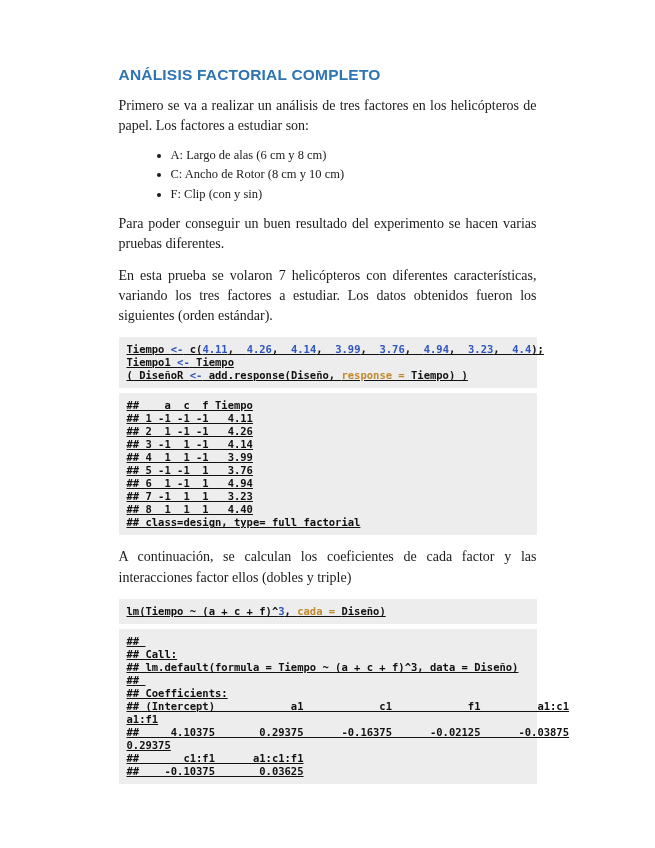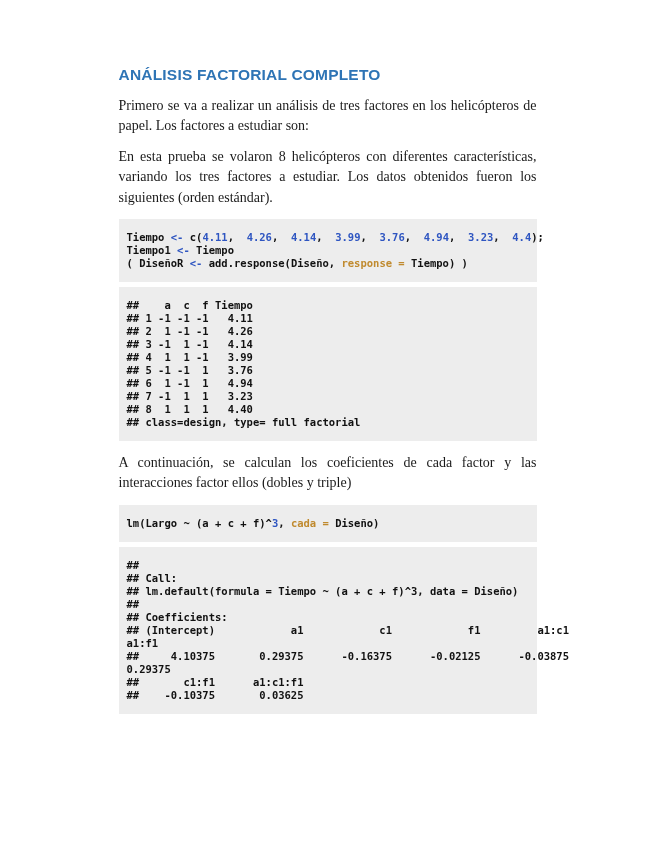--- a/index.html
+++ b/index.html
@@ -49,57 +49,64 @@
     margin:0 0 11px 0;
     padding-left:52px;
   }
   ul.factor-list li{
     font-size:12.5px;
     line-height:1.38;
     margin:0 0 2px 0;
   }
   .codeblock{
     background:var(--code-bg);
-    padding:12px 8px;
+    padding:6px 8px;
     margin:0 0 5px 0;
     font-family:"DejaVu Sans Mono", monospace;
     font-size:10.5px;
     font-weight:bold;
     line-height:13px;
     color:#111111;
+    text-decoration:underline;
   }
   .codeblock .code-line{
     white-space:pre;
     min-height:13px;
   }
   .code-group{margin:0 0 12px 0;}
   .tok-op{color:var(--code-blue);}
   .tok-num{color:var(--code-blue);}
   .tok-arg{color:var(--code-gold);}
 </style>
 </head>
 <body>
 
 <div class="page">
 
   <h1 class="doc-title">ANÁLISIS FACTORIAL COMPLETO</h1>
 
   <p class="body-text">Primero se va a realizar un análisis de tres factores en los helicópteros de papel. Los factores a estudiar son:</p>
 
+  <ul class="factor-list">
+    <li>A: Largo de alas (6 cm y 8 cm)</li>
+    <li>C: Ancho de Rotor (8 cm y 10 cm)</li>
+    <li>F: Clip (con y sin)</li>
+  </ul>
+
+  <p class="body-text">Para poder conseguir un buen resultado del experimento se hacen varias pruebas diferentes.</p>
 
 
-
-  <p class="body-text">En esta prueba se volaron 8 helicópteros con diferentes características, variando los tres factores a estudiar. Los datos obtenidos fueron los siguientes (orden estándar).</p>
+  <p class="body-text">En esta prueba se volaron 7 helicópteros con diferentes características, variando los tres factores a estudiar. Los datos obtenidos fueron los siguientes (orden estándar).</p>
 
   <div class="code-group">
     <pre class="codeblock"><div class="code-line"><span>Tiempo </span><span class="tok-op">&lt;-</span><span> c(</span><span class="tok-num">4.11</span><span>,  </span><span class="tok-num">4.26</span><span>,  </span><span class="tok-num">4.14</span><span>,  </span><span class="tok-num">3.99</span><span>,  </span><span class="tok-num">3.76</span><span>,  </span><span class="tok-num">4.94</span><span>,  </span><span class="tok-num">3.23</span><span>,  </span><span class="tok-num">4.4</span><span>);</span></div><div class="code-line"><span>Tiempo1 </span><span class="tok-op">&lt;-</span><span> Tiempo</span></div><div class="code-line"><span>( DiseñoR </span><span class="tok-op">&lt;-</span><span> add.response(Diseño, </span><span class="tok-arg">response = </span><span>Tiempo) )</span></div></pre>
     <pre class="codeblock"><div class="code-line"><span>##    a  c  f Tiempo</span></div><div class="code-line"><span>## 1 -1 -1 -1   4.11</span></div><div class="code-line"><span>## 2  1 -1 -1   4.26</span></div><div class="code-line"><span>## 3 -1  1 -1   4.14</span></div><div class="code-line"><span>## 4  1  1 -1   3.99</span></div><div class="code-line"><span>## 5 -1 -1  1   3.76</span></div><div class="code-line"><span>## 6  1 -1  1   4.94</span></div><div class="code-line"><span>## 7 -1  1  1   3.23</span></div><div class="code-line"><span>## 8  1  1  1   4.40</span></div><div class="code-line"><span>## class=design, type= full factorial</span></div></pre>
   </div>
 
   <p class="body-text">A continuación, se calculan los coeficientes de cada factor y las interacciones factor ellos (dobles y triple)</p>
 
   <div class="code-group">
-    <pre class="codeblock"><div class="code-line"><span>lm(Largo ~ (a + c + f)^</span><span class="tok-num">3</span><span>, </span><span class="tok-arg">cada = </span><span>Diseño)</span></div></pre>
+    <pre class="codeblock"><div class="code-line"><span>lm(Tiempo ~ (a + c + f)^</span><span class="tok-num">3</span><span>, </span><span class="tok-arg">cada = </span><span>Diseño)</span></div></pre>
     <pre class="codeblock"><div class="code-line"><span>## </span></div><div class="code-line"><span>## Call:</span></div><div class="code-line"><span>## lm.default(formula = Tiempo ~ (a + c + f)^3, data = Diseño)</span></div><div class="code-line"><span>## </span></div><div class="code-line"><span>## Coefficients:</span></div><div class="code-line"><span>## (Intercept)            a1            c1            f1         a1:c1</span></div><div class="code-line"><span>a1:f1</span></div><div class="code-line"><span>##     4.10375       0.29375      -0.16375      -0.02125      -0.03875</span></div><div class="code-line"><span>0.29375</span></div><div class="code-line"><span>##       c1:f1      a1:c1:f1</span></div><div class="code-line"><span>##    -0.10375       0.03625</span></div></pre>
   </div>
 
 
 </div>
 
 </body></html>

